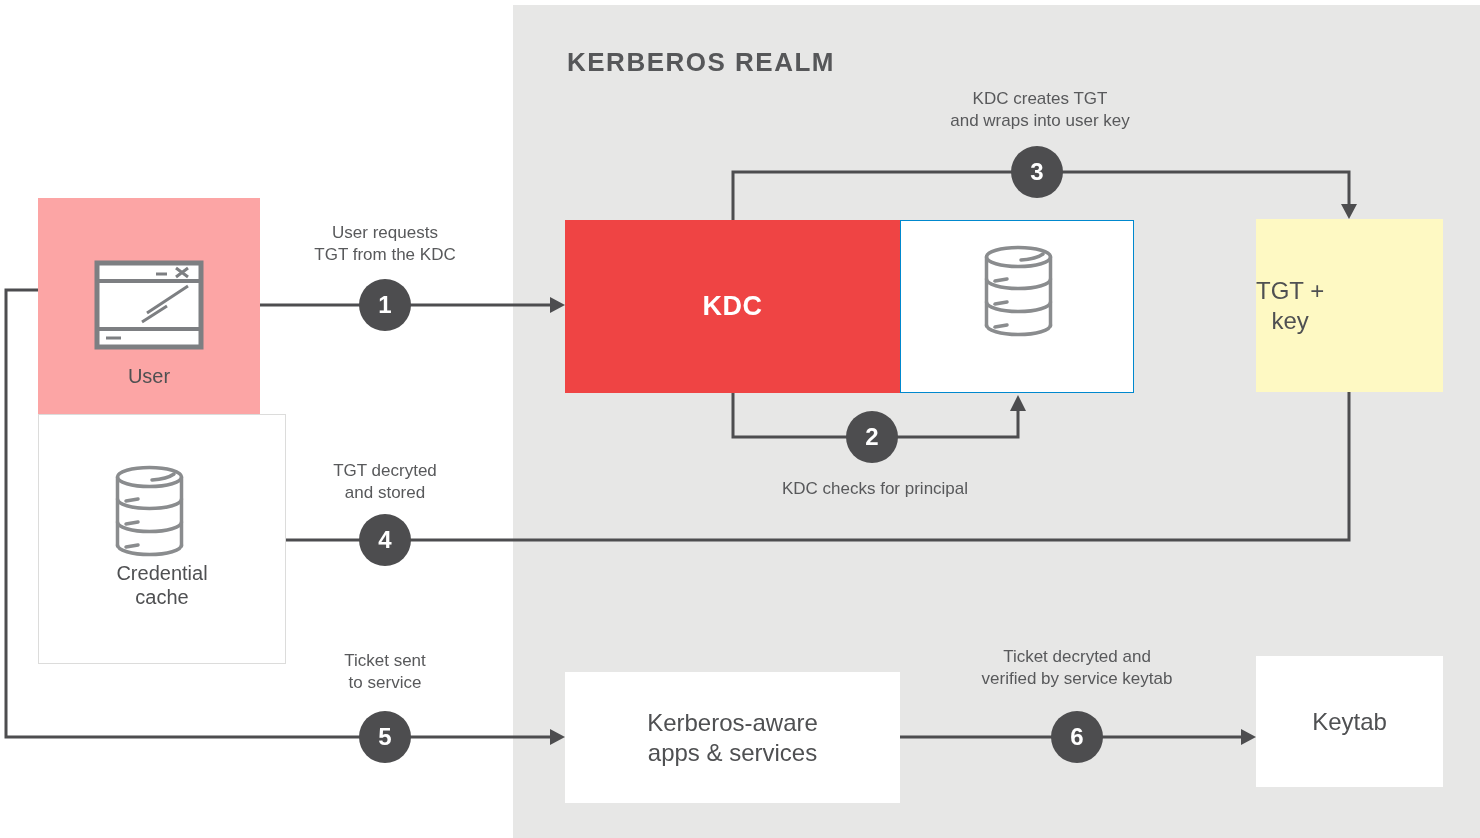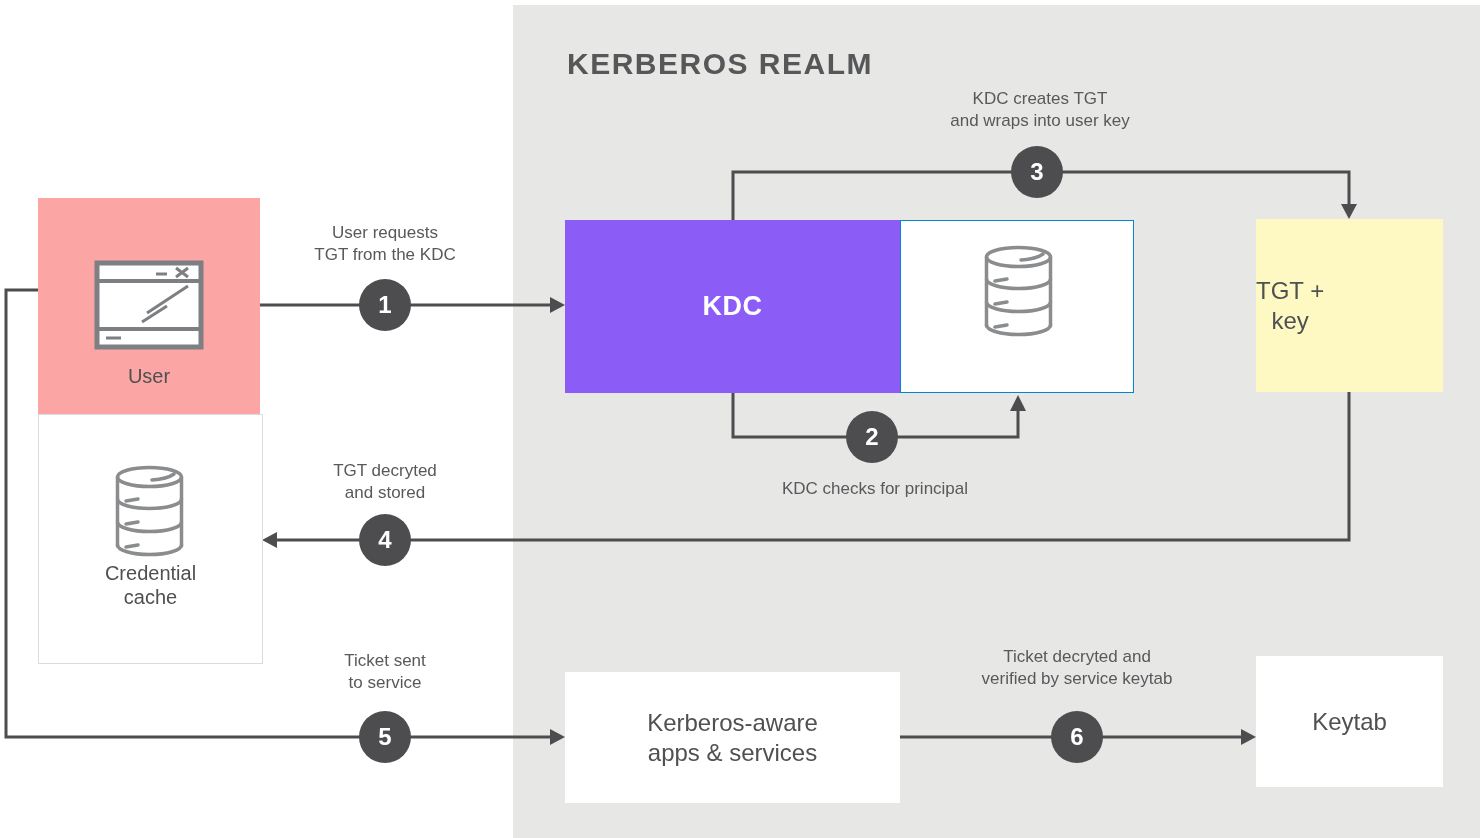--- a/index.html
+++ b/index.html
@@ -14,21 +14,21 @@
   .realm {
     position: absolute;
     left: 513px; top: 5px;
     width: 967px; height: 833px;
     background: #e7e7e6;
     z-index: 0;
   }
   .realm-title {
     position: absolute;
     left: 567px; top: 47px;
-    font-size: 30px;
+    font-size: 26px;
     font-weight: bold;
     letter-spacing: 1.5px;
     color: #565759;
     z-index: 3;
   }
   svg.flow {
     position: absolute;
     left: 0; top: 0;
     z-index: 1;
   }
@@ -37,22 +37,22 @@
     z-index: 2;
     box-sizing: border-box;
   }
   .node-label {
     color: #4f5052;
     text-align: center;
     white-space: pre-line;
     line-height: 1.22;
   }
   .user-box { left: 38px; top: 162px; width: 222px; height: 252px; background: #fca5a5; margin-top: 36px; }
-  .cred-box { left: 38px; top: 414px; width: 225px; height: 250px; background: #ffffff; border: 1px solid #dcdcdb; }
-  .kdc-box  { left: 565px; top: 220px; width: 335px; height: 173px; background: #8b5cf6;
+  .cred-box { left: 38px; top: 414px; width: 248px; height: 250px; background: #ffffff; border: 1px solid #dcdcdb; }
+  .kdc-box  { left: 565px; top: 220px; width: 335px; height: 173px; background: #ef4444;
               display: flex; align-items: center; justify-content: center; }
   .kdc-box .node-label { color: #ffffff; font-size: 27px; font-weight: bold; letter-spacing: 0.5px; }
   .db-box   { left: 900px; top: 220px; width: 234px; height: 173px; background: #ffffff; border: 1.5px solid #0088ce; }
   .tgt-box  { left: 1256px; top: 219px; width: 187px; height: 173px; background: #fef9c3;
               display: flex; align-items: center; }
   .apps-box { left: 565px; top: 672px; width: 335px; height: 131px; background: #ffffff;
               display: flex; align-items: center; justify-content: center; }
   .keytab-box { left: 1256px; top: 656px; width: 187px; height: 131px; background: #ffffff;
               display: flex; align-items: center; justify-content: center; }
   .big-label { font-size: 24px; font-weight: 500; }

